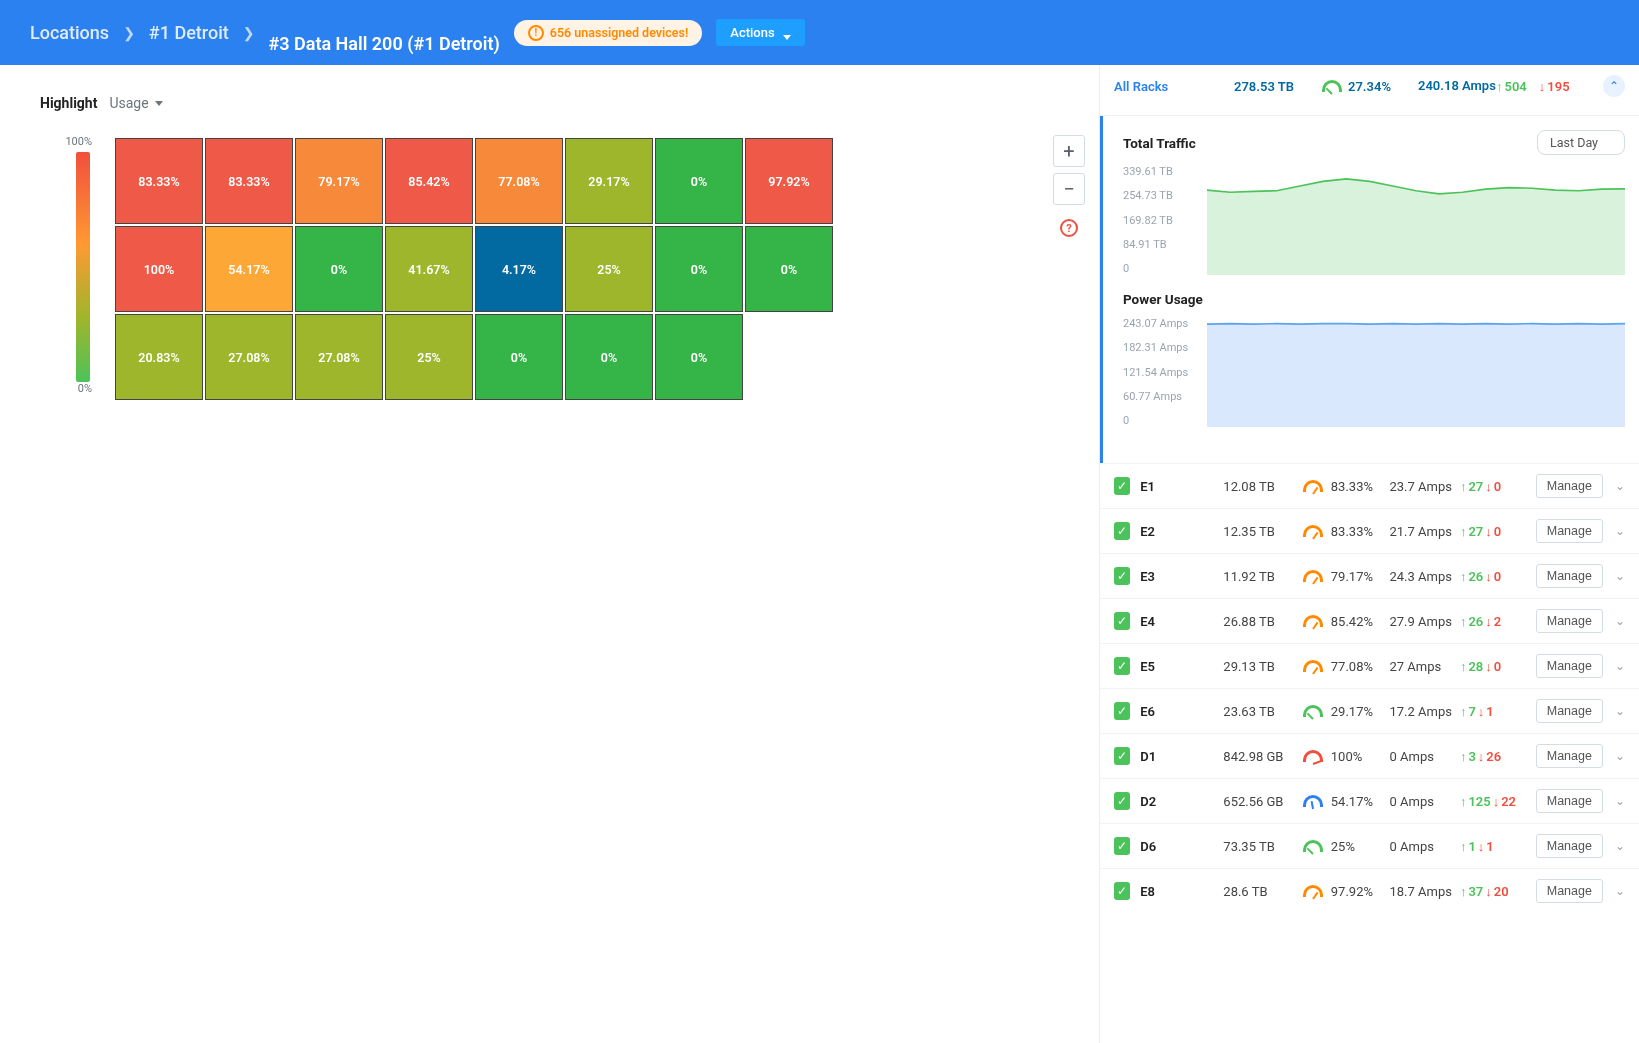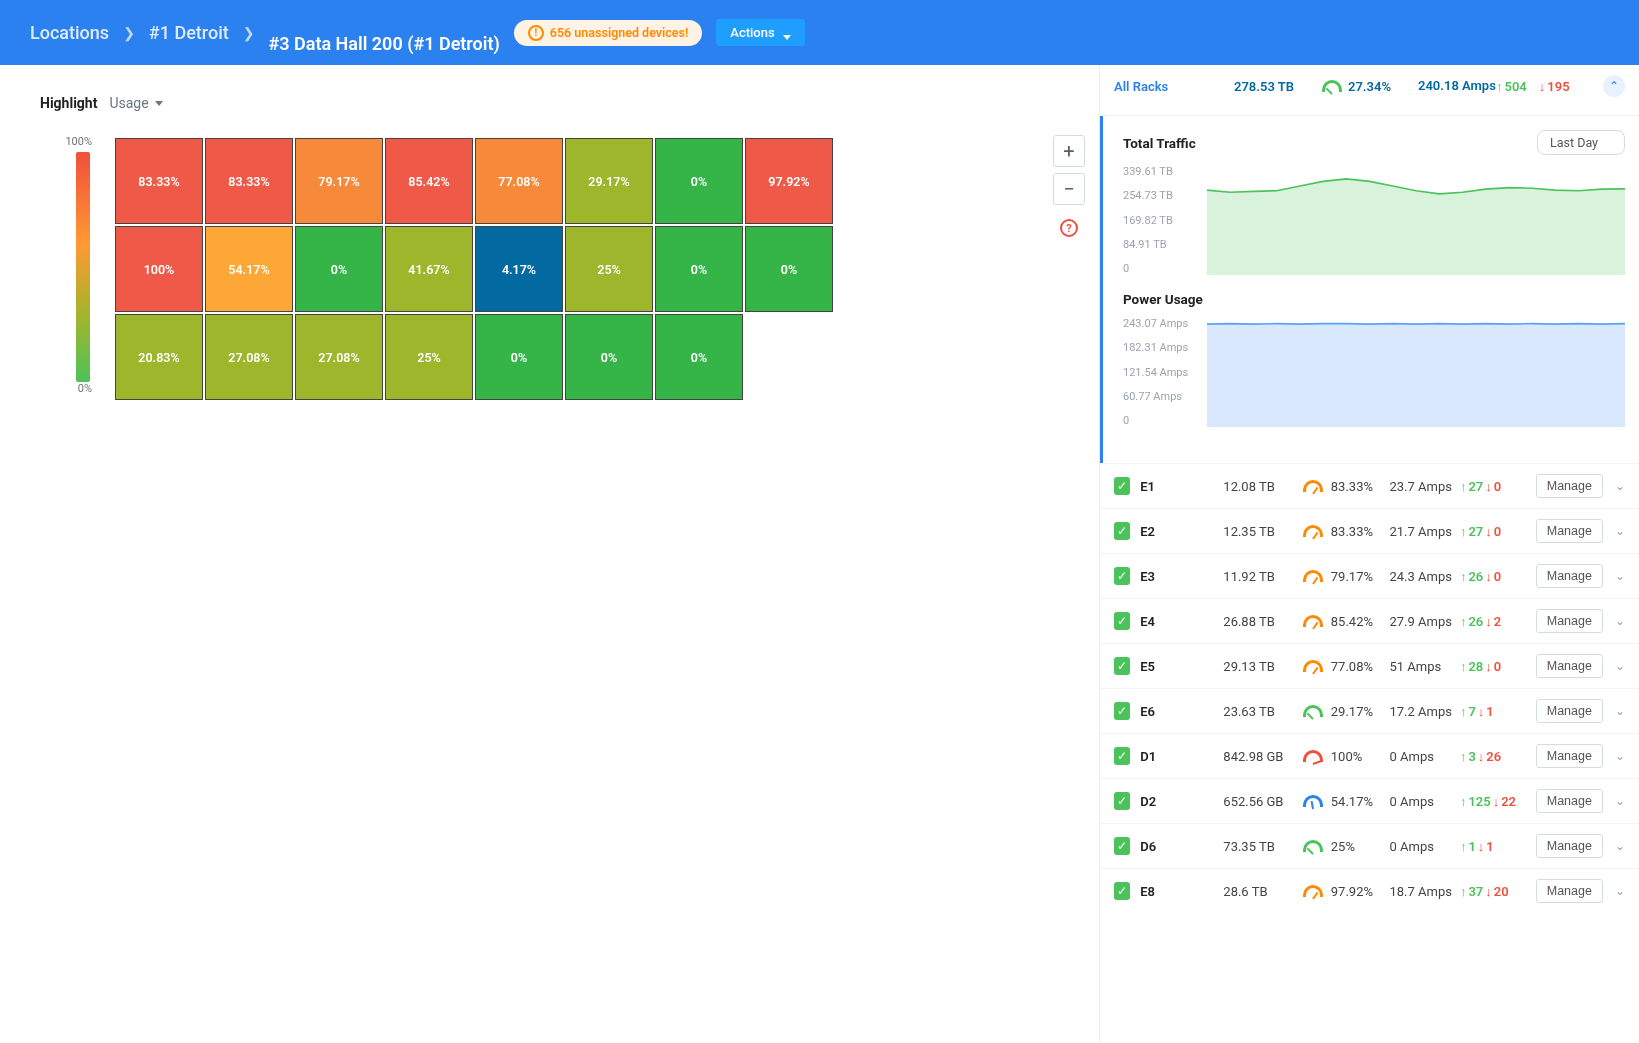--- a/index.html
+++ b/index.html
@@ -267,21 +267,21 @@
           <span class="chev">⌄</span>
         </div>
         <div class="rack-row">
           <span class="chk">✓</span>
           <span class="nm">E5</span>
           <span class="tf">29.13 TB</span>
           <span class="sp">
             <span class="gauge g-orange"></span>
             <span>77.08%</span>
           </span>
-          <span class="pw">51 Amps</span>
+          <span class="pw">27 Amps</span>
           <span class="dev">
             <span class="up">28</span>
             <span class="dn">0</span>
           </span>
           <button class="mng">Manage</button>
           <span class="chev">⌄</span>
         </div>
         <div class="rack-row">
           <span class="chk">✓</span>
           <span class="nm">E6</span>

